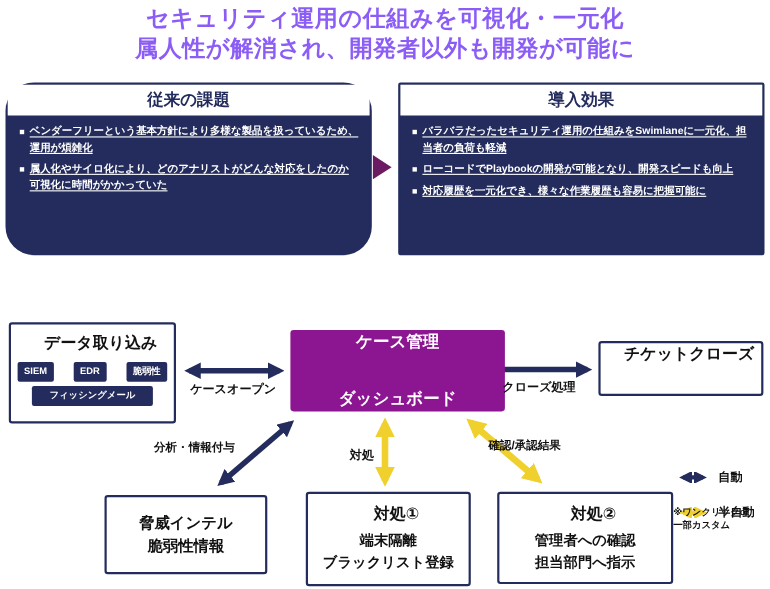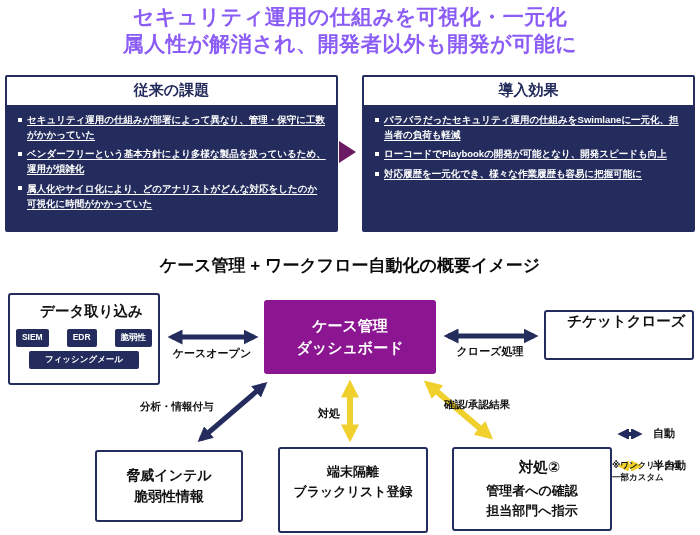--- a/index.html
+++ b/index.html
@@ -5,21 +5,21 @@
   * { margin:0; padding:0; box-sizing:border-box; }
   html,body { background:#fff; }
   body { font-family:"Liberation Sans","DejaVu Sans",sans-serif; }
   .canvas { position:relative; width:700px; height:535px; background:#fff; overflow:hidden; }
 
   .title { position:absolute; left:0; width:100%; text-align:center; font-weight:bold; color:#8b5cf6; font-size:21px; letter-spacing:0.5px; }
   .title.l1 { top:3px; }
   .title.l2 { top:30px; }
 
   .panel { position:absolute; top:75px; width:333px; height:157px; border:2px solid #232c5c; background:#232c5c; border-radius:2px; }
-  .panel.leftp  { left:5px; }
+  .panel.leftp  { left:5px;border-radius:26px; }
   .panel.rightp { left:362px; }
   .panel-header { background:#ffffff; color:#232c5c; font-weight:bold; font-size:15px; text-align:center; padding:4px 0 5px; }
   .panel-body { list-style:none; padding:8px 10px 4px 10px; }
   .panel-body li { position:relative; color:#ffffff; font-size:9.5px; font-weight:bold; line-height:1.55; padding-left:10px; margin-bottom:5px; text-decoration:underline; text-underline-offset:2px; }
   .panel-body li::before { content:""; position:absolute; left:1px; top:4.5px; width:4px; height:4px; background:#ffffff; }
 
   .trans-arrow { position:absolute; left:339px; top:141px; width:0; height:0;
     border-top:11px solid transparent; border-bottom:11px solid transparent; border-left:17px solid #6a1b62; }
 
   .h2title { position:absolute; top:254px; left:0; width:100%; text-align:center; font-weight:bold; font-size:17px; color:#0b0b0b; }
@@ -29,22 +29,22 @@
 
   .node { position:absolute; background:#fff; border:2.5px solid #232c5c; border-radius:3px; text-align:center; color:#111; }
   .node-title { font-weight:bold; font-size:14.5px;padding-left:15px; }
   .node-line  { font-weight:bold; font-size:13px; line-height:1.5; }
 
   .node.ingest { left:8px; top:10px; width:152px; height:92px; padding-top:7px; }
   .chips { display:flex; gap:18px; justify-content:center; margin-top:8px; padding:0 5px; }
   .chip { background:#232c5c; color:#fff; font-weight:bold; font-size:8.5px; padding:3px 6px; border-radius:2px; white-space:nowrap; }
   .chip.wide { display:inline-block; margin-top:4px; padding:3px 16px; }
 
-  .node.dashboard { left:264px; top:17px; width:172px; height:74px; background:#8c1692; border:none; color:#fff;
-    display:flex; flex-direction:column; justify-content:center; font-weight:bold; font-size:15px; line-height:1.45; }
+  .node.dashboard { left:264px; top:17px; width:195px; height:74px; background:#8c1692; border:none; color:#fff;
+    display:flex; flex-direction:column; justify-content:space-between; font-weight:bold; font-size:15px; line-height:1.45; }
 
   .node.ticket { left:544px; top:27px; width:150px; height:50px; display:flex; align-items:flex-start; justify-content:center; }
 
   .node.intel { left:95px; top:167px; width:148px; height:72px; display:flex; flex-direction:column; justify-content:center; }
   .node.intel .node-line { font-size:14px; }
 
   .node.action1 { left:278px; top:164px; width:150px; height:86px; padding-top:9px; }
   .node.action2 { left:452px; top:164px; width:160px; height:84px; padding-top:9px;text-align:center; }
   .node .sub { margin-top:4px; }
 
@@ -65,38 +65,36 @@
 <body>
 
 <div class="canvas">
 
   <div class="title l1">セキュリティ運用の仕組みを可視化・一元化</div>
   <div class="title l2">属人性が解消され、開発者以外も開発が可能に</div>
 
   <div class="panel leftp">
     <div class="panel-header">従来の課題</div>
     <ul class="panel-body">
-        <li>セキュリティ運用の仕組みが部署によって異なり、管理・保守に工数がかかっていた</li>
         <li>ベンダーフリーという基本方針により多様な製品を扱っているため、運用が煩雑化</li>
         <li>属人化やサイロ化により、どのアナリストがどんな対応をしたのか可視化に時間がかかっていた</li>
       </ul>
   </div>
 
   <div class="trans-arrow"></div>
 
   <div class="panel rightp">
     <div class="panel-header">導入効果</div>
     <ul class="panel-body">
         <li>バラバラだったセキュリティ運用の仕組みをSwimlaneに一元化、担当者の負荷も軽減</li>
         <li>ローコードでPlaybookの開発が可能となり、開発スピードも向上</li>
         <li>対応履歴を一元化でき、様々な作業履歴も容易に把握可能に</li>
       </ul>
   </div>
 
-  <div class="h2title">ケース管理 + ワークフロー自動化の概要イメージ</div>
 
   <div class="diagram">
 
     <svg class="flows" width="700" height="252" aria-hidden="true">
       <defs>
         <marker id="mN" viewBox="0 0 10 10" refX="7" refY="5" markerWidth="3" markerHeight="3" orient="auto-start-reverse" markerUnits="strokeWidth">
           <path d="M0,0 L10,5 L0,10 Z" fill="#232c5c"></path>
         </marker>
         <marker id="mY" viewBox="0 0 10 10" refX="7" refY="5" markerWidth="3" markerHeight="3" orient="auto-start-reverse" markerUnits="strokeWidth">
           <path d="M0,0 L10,5 L0,10 Z" fill="#f0d02c"></path>
@@ -127,20 +125,21 @@
     <div class="node ticket">
       <span class="node-title">チケットクローズ</span>
     </div>
 
     <div class="node intel">
       <span class="node-line">脅威インテル</span>
       <span class="node-line">脆弱性情報</span>
     </div>
 
     <div class="node action1">
+      <div class="node-title">対処①</div>
       <div class="node-line sub">端末隔離</div>
       <div class="node-line">ブラックリスト登録</div>
     </div>
 
     <div class="node action2">
       <div class="node-title">対処②</div>
       <div class="node-line sub">管理者への確認</div>
       <div class="node-line">担当部門へ指示</div>
     </div>
 

